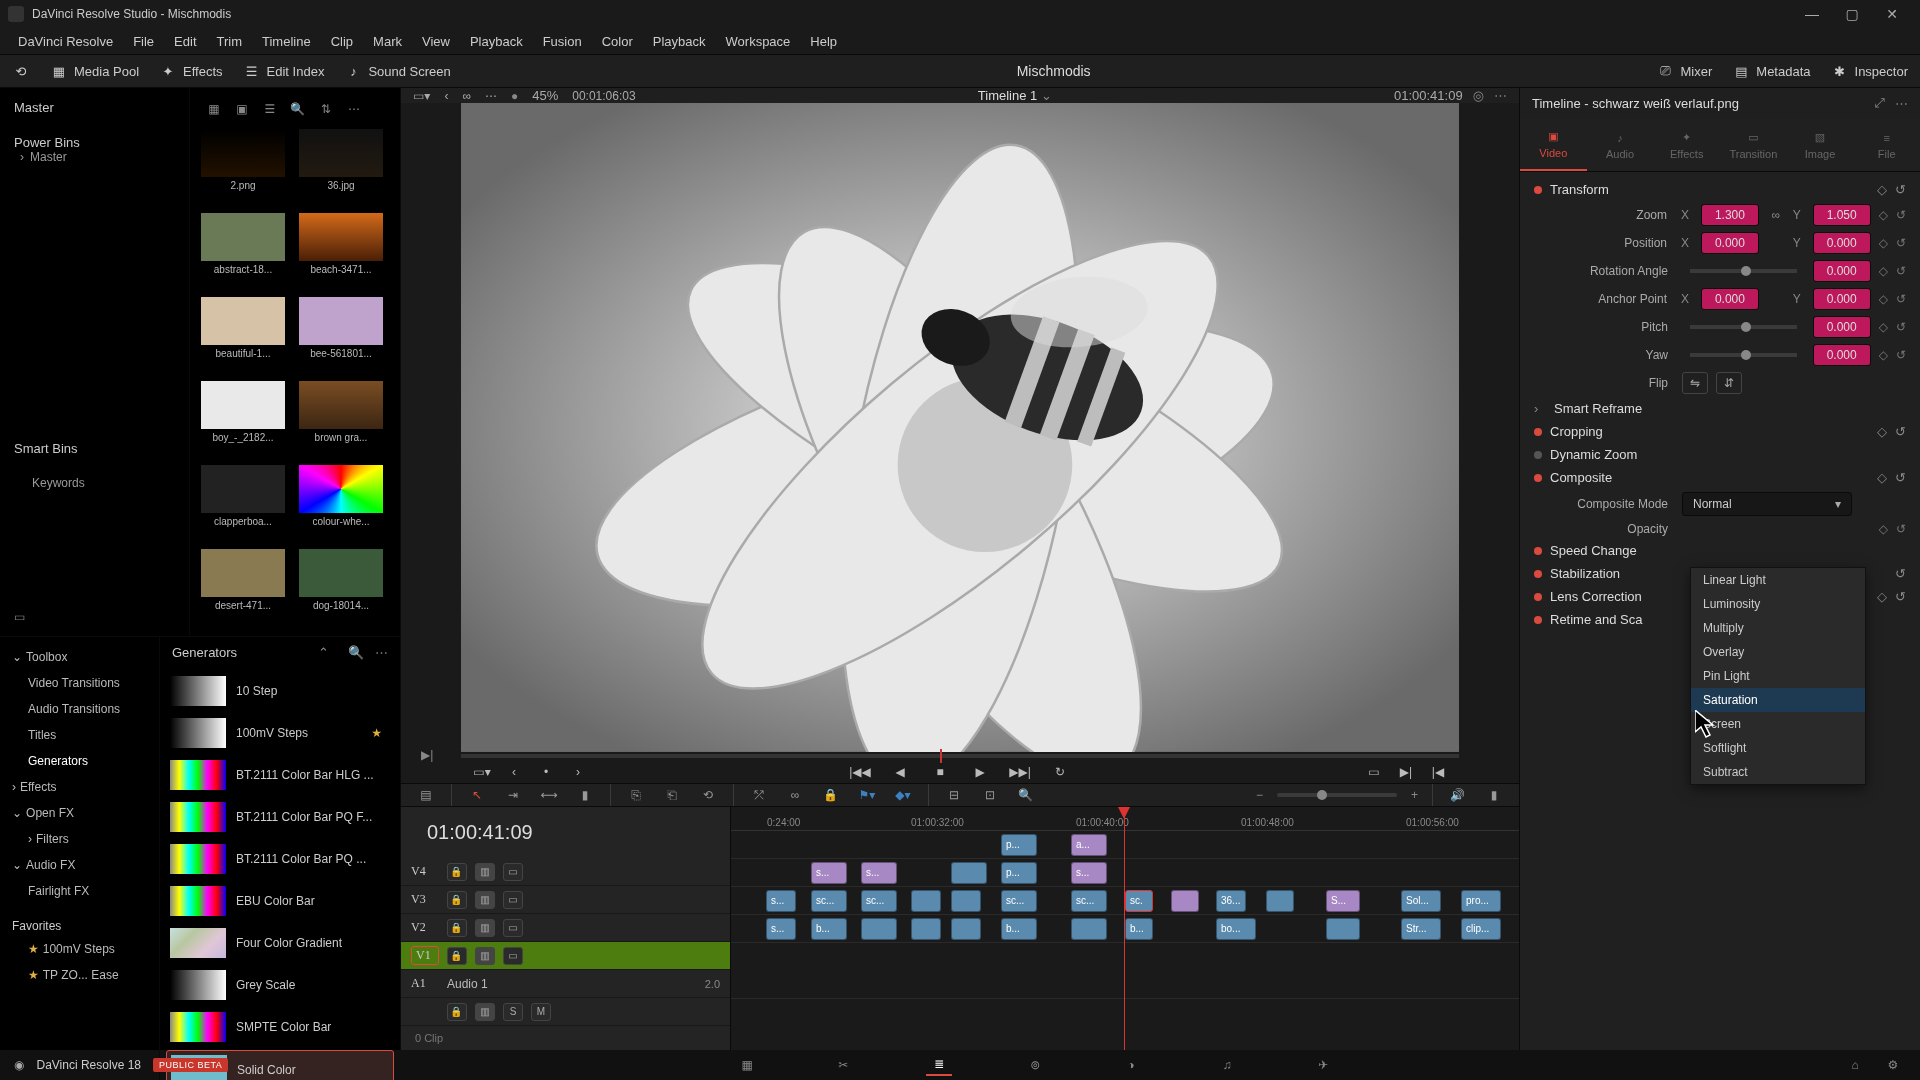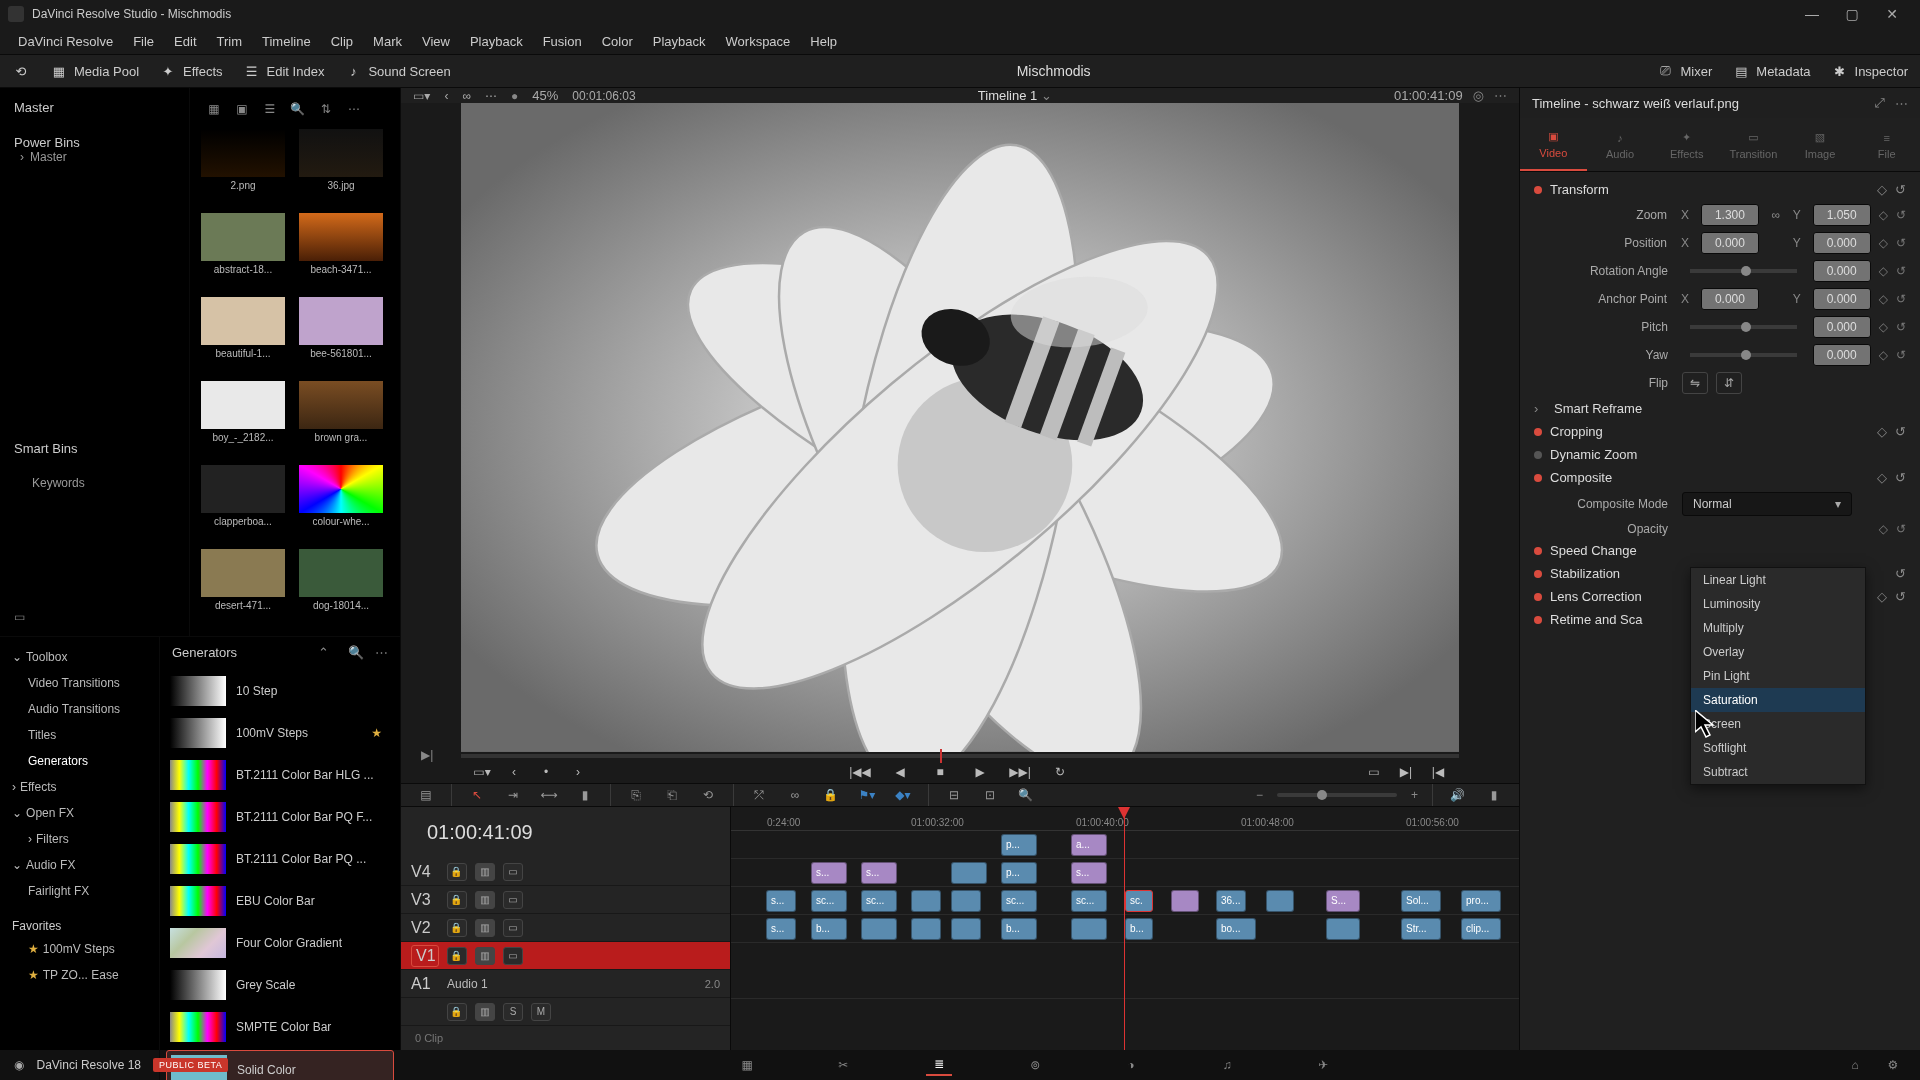--- a/index.html
+++ b/index.html
@@ -60,25 +60,25 @@
 .transport .rgroup{position:absolute; right:70px; display:flex; gap:10px;}
 .tl-toolbar{ height:42px; display:flex; align-items:center; gap:14px; padding:0 14px; background:#202020; border-top:1px solid #0a0a0a; border-bottom:1px solid #0a0a0a; position:relative;}
 .tool-ic{width:22px; height:22px; display:flex; align-items:center; justify-content:center; color:#999;}
 .tool-sep{width:1px; height:22px; background:#3a3a3a;}
 .tl-toolbar .zoom-sl{width:120px; height:4px; background:#3a3a3a; border-radius:2px; position:relative;}
 .tl-toolbar .zoom-sl .knob{width:10px; height:10px; background:#888; border-radius:50%; position:absolute; top:-3px; left:40px;}
 .timeline-area{flex:1; display:flex; background:#1a1a1a;}
 .tl-left{width:330px; background:#242424; border-right:1px solid #0a0a0a; display:flex; flex-direction:column;}
 .tl-tc{font-size:20px; color:#ddd; padding:14px 0 14px 26px;}
 .track-hdr{height:28px; display:flex; align-items:center; gap:8px; padding:0 10px; border-bottom:1px solid #181818;}
-.track-hdr .tlabel{font-size:16px; color:#ccc; width:28px;}
+.track-hdr .tlabel{font-size:12px; color:#ccc; width:28px;font-family:Liberation Serif, serif;}
 .track-hdr .audio-tl{flex:1;font-size:12px;color:#bbb;}
 .sq-btn{width:20px; height:18px; border:1px solid #444; border-radius:3px; display:flex; align-items:center; justify-content:center; font-size:10px; color:#aaa; background:#2a2a2a;}
 .sq-btn.on{background:#444;}
-.track-hdr.sel{background:#b91c1c;}
+.track-hdr.sel{background:#4d7c0f;}
 .tl-tracks{flex:1; position:relative; background:#1a1a1a; overflow:hidden;}
 .tl-ruler{height:24px; border-bottom:1px solid #333; display:flex; font-size:10px; color:#888; position:relative;}
 .tl-ruler .tick{position:absolute; top:10px;}
 .tl-track{height:28px; border-bottom:1px solid #2a2a2a; position:relative;}
 .clip{position:absolute; top:3px; height:22px; border-radius:3px; font-size:10px; color:#fff; padding:4px 4px; overflow:hidden; border:1px solid rgba(0,0,0,0.4);}
 .clip.blue{background:#5a8baf;}
 .clip.purple{background:#a788c4;}
 .clip.sel{border:1px solid #d33;}
 .playhead-line{position:absolute; top:0; bottom:0; width:1px; background:#d33;}
 .playhead-head{position:absolute; top:0; width:12px; height:12px; background:#d33; transform:translateX(-6px); clip-path:polygon(0 0,100% 0,50% 100%);}
@@ -90,21 +90,21 @@
 .itab .ic{width:20px; height:16px; display:flex; align-items:center; justify-content:center;}
 .insp-body{flex:1; padding:6px 0; overflow:auto; position:relative;}
 .section-row{display:flex; align-items:center; padding:4px 14px; gap:8px; font-size:13px; color:#ddd;}
 .section-row .dot{width:8px;height:8px;border-radius:50%; background:#d94b3e;}
 .section-row .dot.off{background:#555;}
 .section-row .chev{color:#888; width:12px;}
 .kf-dots{margin-left:auto; display:flex; gap:8px; color:#888;}
 .param-row{display:flex; align-items:center; padding:3px 14px; font-size:12px; color:#aaa; gap:8px;}
 .param-row .plabel{width:140px; text-align:right; padding-right:6px;}
 .param-row .pxy{width:12px; color:#888;}
-.numbox{width:58px; height:22px; background:#737373; border:1px solid #0a0a0a; color:#ddd; text-align:center; font-size:12px; border-radius:3px;}
+.numbox{width:58px; height:22px; background:#be185d; border:1px solid #0a0a0a; color:#ddd; text-align:center; font-size:12px; border-radius:3px;}
 .param-row .link-ic{width:18px; text-align:center; color:#888;}
 .param-row .slider{flex:1; height:4px; background:#3a3a3a; position:relative; margin:0 8px;}
 .param-row .slider .k{position:absolute; width:10px;height:10px;background:#888;border-radius:50%;top:-3px;left:48%;}
 .param-row .flip-btn{width:26px;height:22px;border:1px solid #444;border-radius:3px;display:flex;align-items:center;justify-content:center;}
 .kf-r{margin-left:auto; display:flex; gap:8px; color:#777;}
 .dropdown-box{background:#171717; border:1px solid #0a0a0a; padding:4px 10px; border-radius:3px; display:flex; align-items:center; gap:8px; width:170px;}
 .dropdown-box .dd-lbl{flex:1; color:#ccc;}
 .dropdown-menu{position:absolute; background:#2a2a2a; border:1px solid #111; box-shadow:0 4px 12px rgba(0,0,0,0.5); width:176px; z-index:100;}
 .dd-item{padding:5px 12px; font-size:12px; color:#ccc;}
 .dd-item.hl{background:#1e3a52; color:#fff;}

